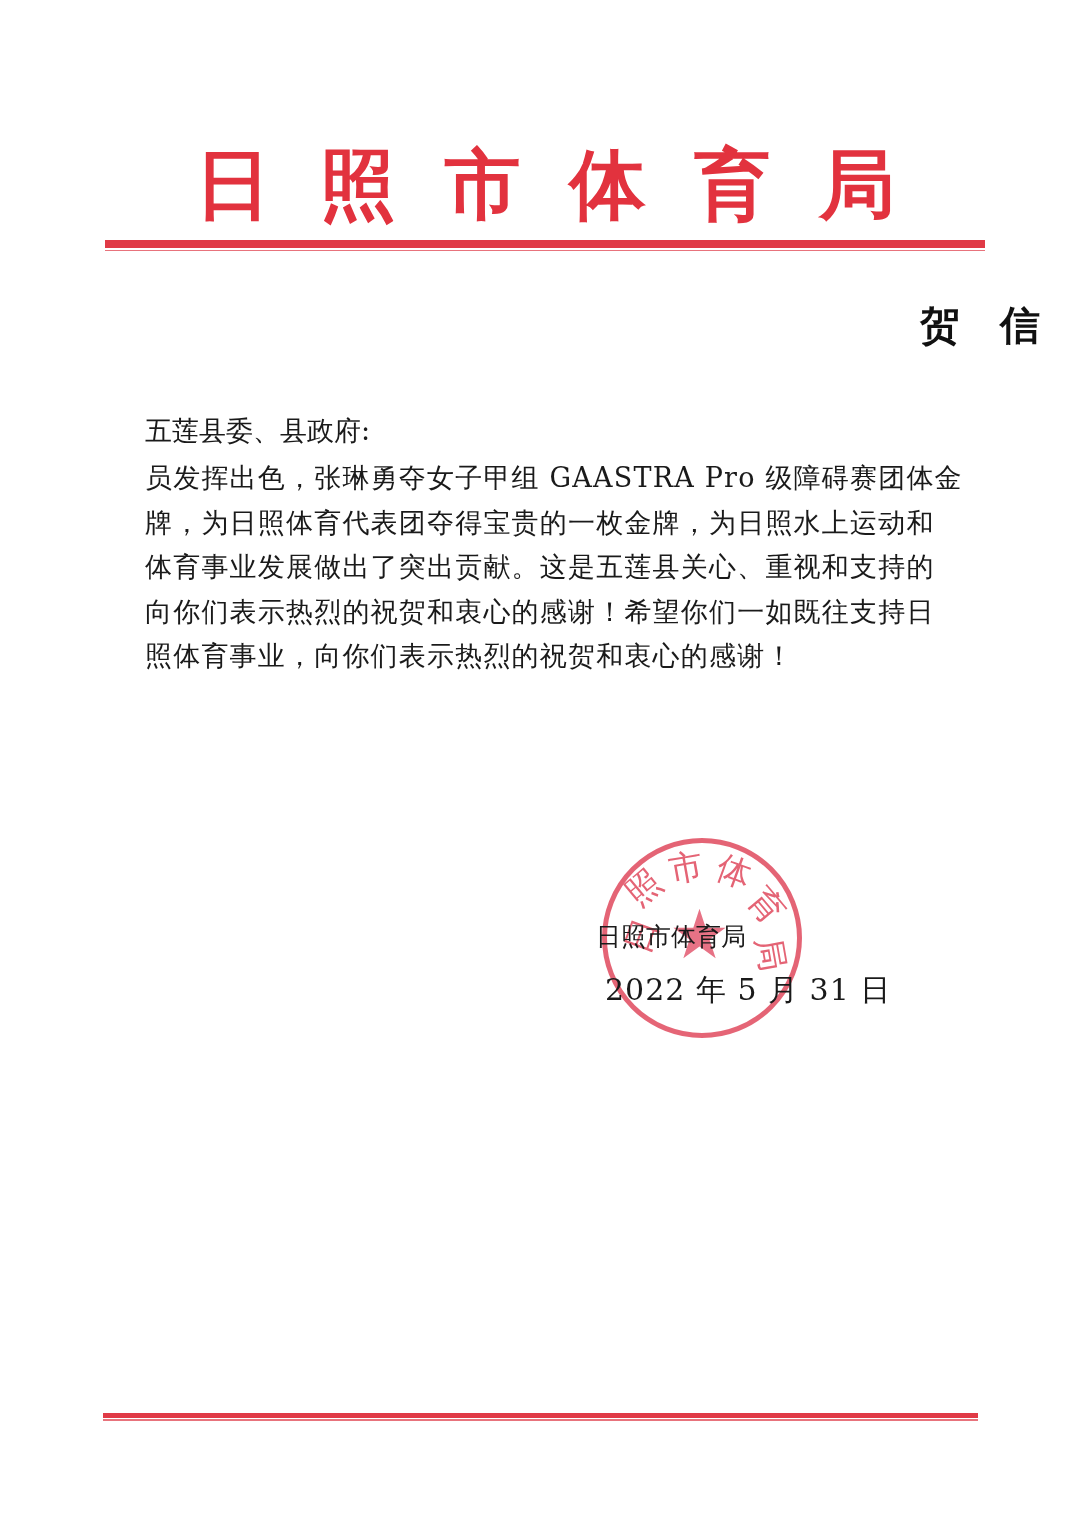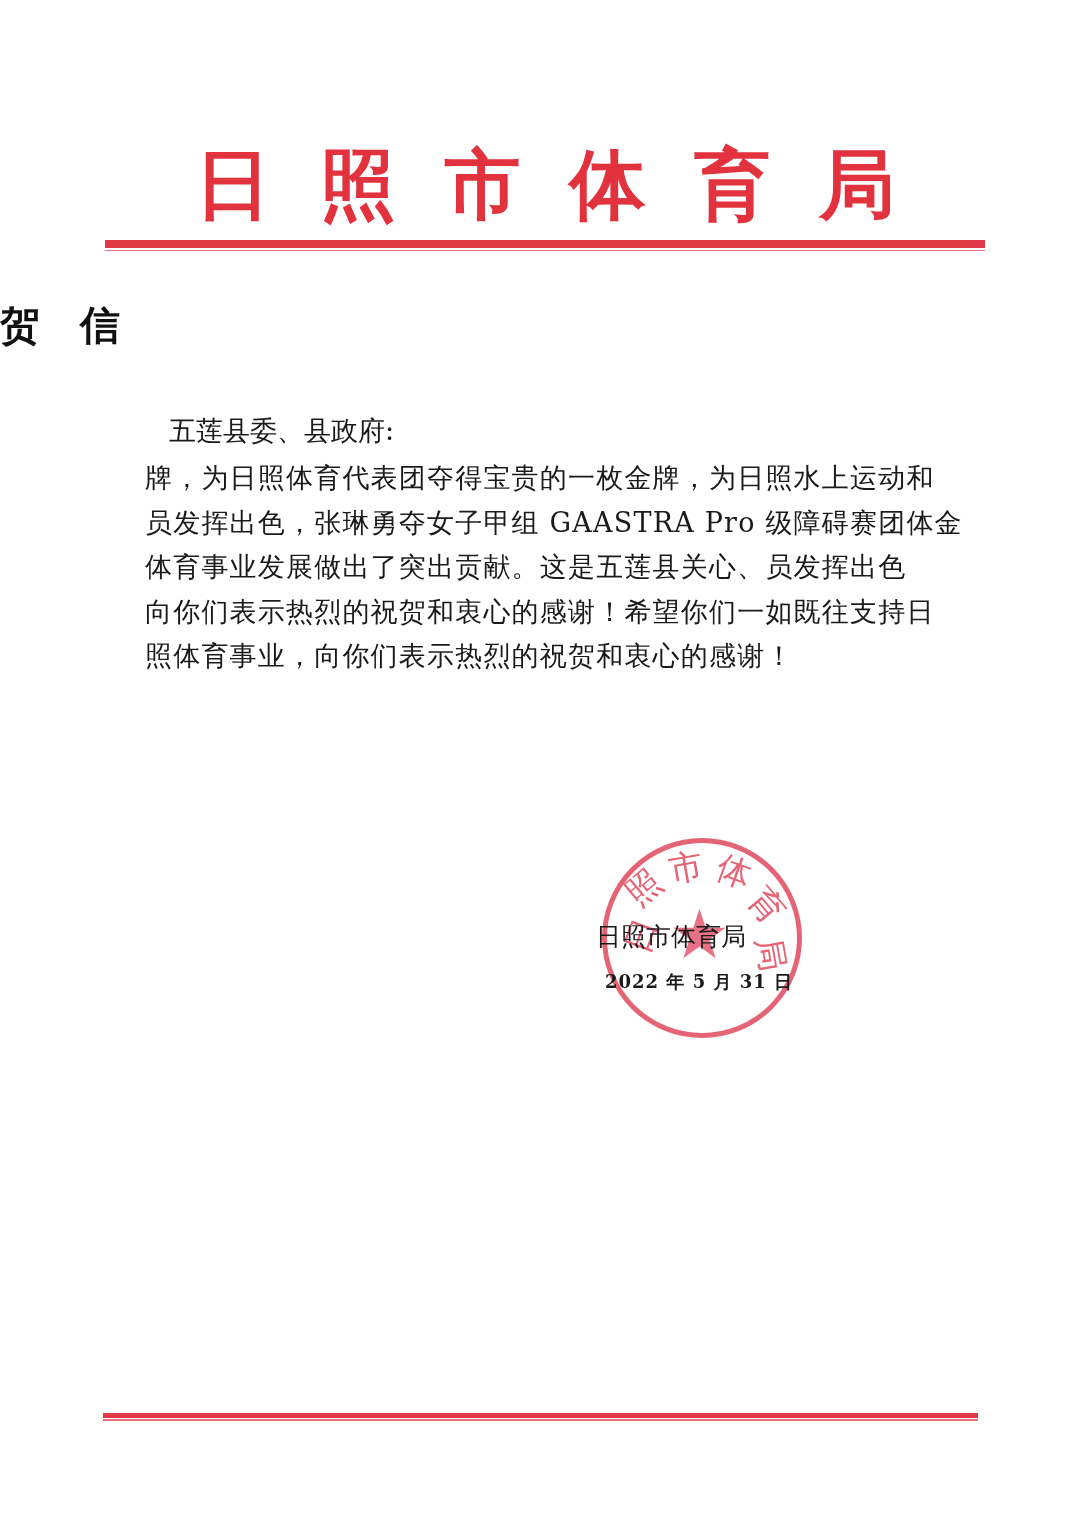--- a/index.html
+++ b/index.html
@@ -6,35 +6,35 @@
   body { width: 1080px; height: 1525px; position: relative; overflow: hidden;
          font-family: "DejaVu Serif", "Liberation Serif", serif; color: #1a1a1a; }
   .masthead { position: absolute; left: 195px; top: 140px; width: 700px; height: 90px;
               display: flex; justify-content: space-between; align-items: center; }
   .masthead span { font-family: "DejaVu Sans", sans-serif; font-weight: bold;
                    font-size: 76px; color: #e2323e; line-height: 1; }
   .rule-top { position: absolute; left: 105px; top: 240px; width: 880px; height: 8px;
               background: #e03a46; }
   .rule-top-thin { position: absolute; left: 105px; top: 250px; width: 880px; height: 1px;
                    background: #e8737c; }
-  .doc-title { position: absolute; left: 0; width: 1080px; top: 298px; text-align: left;
+  .doc-title { position: absolute; left: 0; width: 1080px; top: 298px; text-align: right;
                font-size: 40px; font-weight: bold; letter-spacing: 40px; color: #111; }
-  .salutation { position: absolute; left: 145px; top: 413px; font-size: 27px; margin-left: 24px; }
+  .salutation { position: absolute; left: 145px; top: 413px; font-size: 27px; }
   .body-text { position: absolute; left: 145px; top: 456px; width: 800px;
                font-size: 27px; line-height: 44.6px; text-align: justify; }
   .body-text .line { display: block; white-space: nowrap; letter-spacing: 1.2px; }
   .body-text .indent { padding-left: 54px; }
   .seal { position: absolute; left: 602px; top: 838px; width: 190px; height: 190px;
           border: 5px solid #e04a5e; border-radius: 50%; opacity: 0.85; }
   .seal .star { position: absolute; left: 62px; top: 58px; font-size: 68px; color: #e35a70;
                 font-family: "DejaVu Sans", sans-serif; line-height: 1; }
   .seal .arc { position: absolute; font-size: 34px; color: #e04a5e;
                font-family: "DejaVu Sans", sans-serif; }
   .signature { position: absolute; left: 596px; top: 920px; font-size: 25px; }
-  .date { position: absolute; left: 605px; top: 970px; font-size: 18px; letter-spacing: 1px; font-weight: bold; }
+  .date { position: absolute; left: 605px; top: 970px; font-size: 30px; letter-spacing: 1px; }
   .rule-bottom { position: absolute; left: 103px; top: 1413px; width: 875px; height: 5px;
                  background: #e03a46; }
   .rule-bottom-thin { position: absolute; left: 103px; top: 1419px; width: 875px; height: 2px;
                       background: #e8737c; }
 </style>
 </head>
 <body>
 
 <div class="masthead">
   <span>日</span>
@@ -45,23 +45,23 @@
   <span>局</span>
 </div>
 <div class="rule-top"></div>
 <div class="rule-top-thin"></div>
 
 <div class="doc-title">贺信</div>
 
 <div class="salutation">五莲县委、县政府:</div>
 
 <div class="body-text">
+  <span class="line">员发挥出色，张琳勇夺女子甲组 GAASTRA Pro 级障碍赛团体金</span>
   <span class="line">牌，为日照体育代表团夺得宝贵的一枚金牌，为日照水上运动和</span>
-  <span class="line">员发挥出色，张琳勇夺女子甲组 GAASTRA Pro 级障碍赛团体金</span>
-  <span class="line">体育事业发展做出了突出贡献。这是五莲县关心、员发挥出色</span>
+  <span class="line">体育事业发展做出了突出贡献。这是五莲县关心、重视和支持的</span>
   <span class="line">向你们表示热烈的祝贺和衷心的感谢！希望你们一如既往支持日</span>
   <span class="line">照体育事业，向你们表示热烈的祝贺和衷心的感谢！</span>
 </div>
 
 <div class="seal">
   <span class="arc" style="left:18px; top:70px; transform:rotate(-70deg);">日</span>
   <span class="arc" style="left:20px; top:22px; transform:rotate(-40deg);">照</span>
   <span class="arc" style="left:62px; top:2px; transform:rotate(-10deg);">市</span>
   <span class="arc" style="left:110px; top:6px; transform:rotate(20deg);">体</span>
   <span class="arc" style="left:142px; top:40px; transform:rotate(50deg);">育</span>

